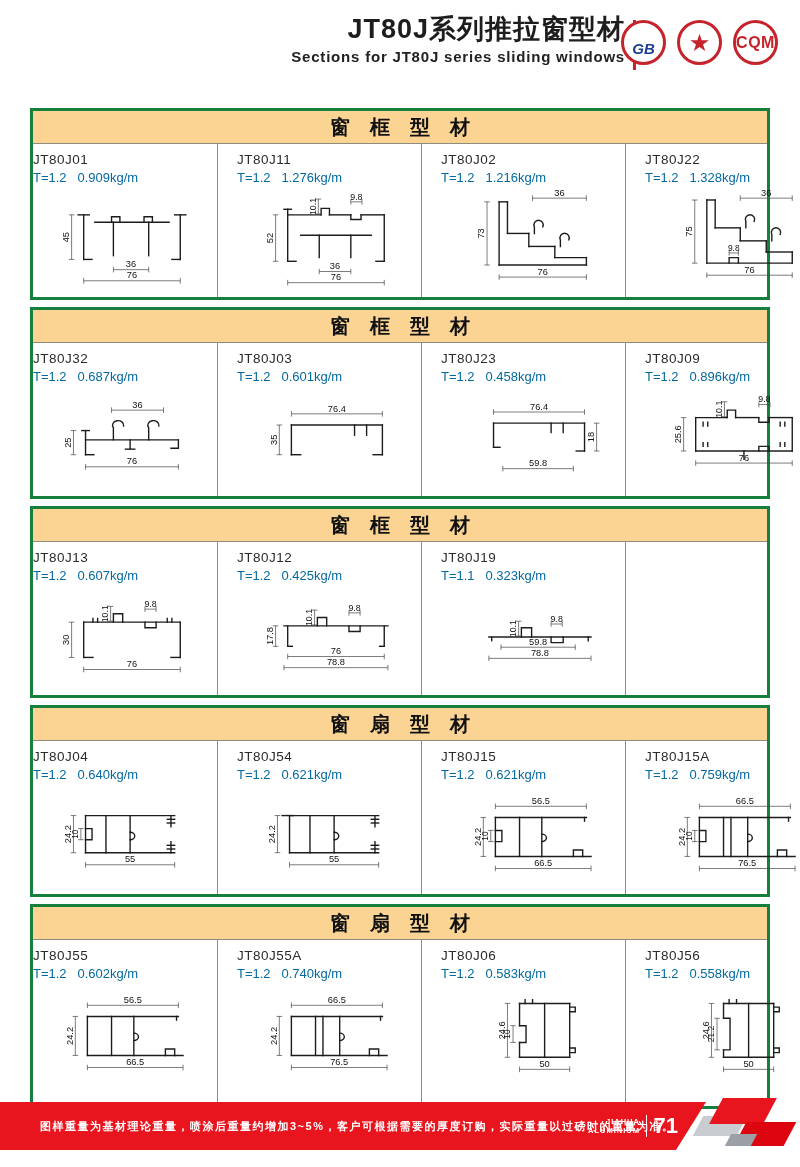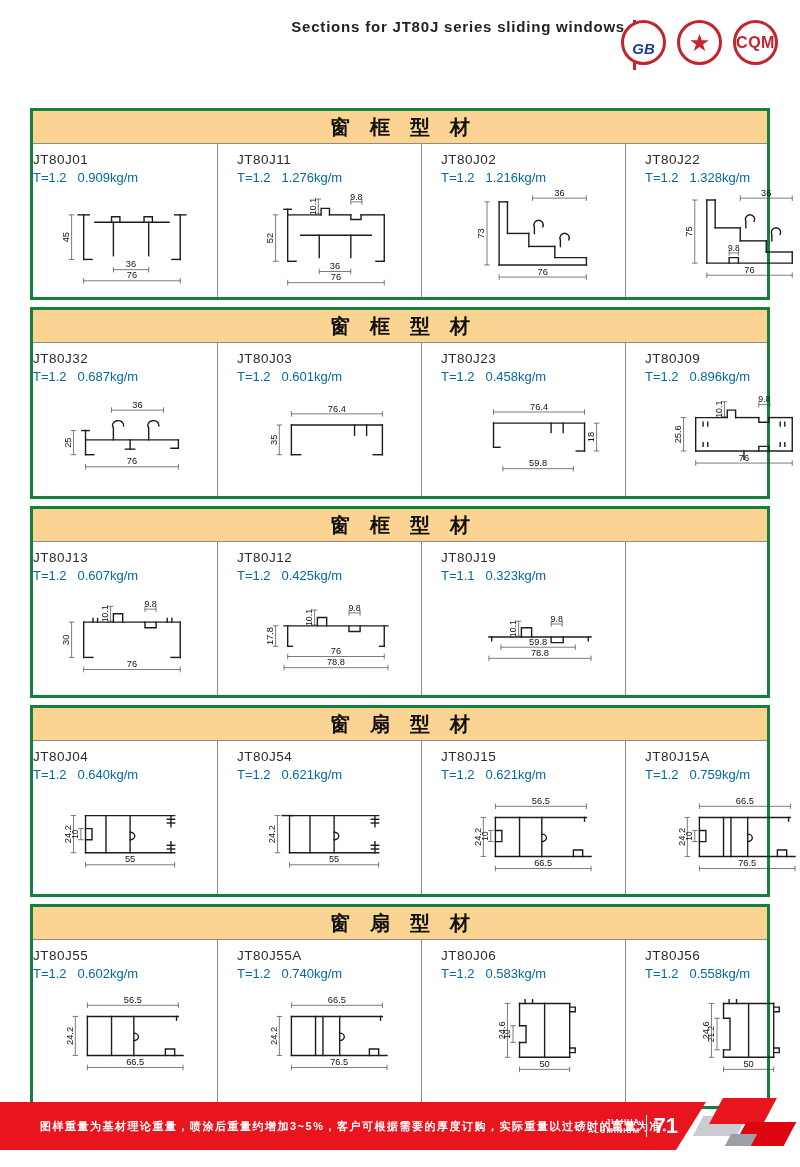--- a/index.html
+++ b/index.html
@@ -43,20 +43,21 @@
   .dia{position:absolute;transform:skewX(-28deg);}
   .d1{left:8px;top:14px;width:44px;height:20px;background:#c9cdd2;}
   .d2{left:26px;top:-4px;width:54px;height:26px;background:#e8141e;}
   .d3{left:50px;top:20px;width:50px;height:24px;background:#dd0510;}
   .d4{left:38px;top:32px;width:26px;height:12px;background:#9aa0a6;}
 </style>
 </head>
 <body>
 
 <div class="title-block">
+  <div class="page-title">JT80J系列推拉窗型材</div>
   <div class="page-subtitle">Sections for JT80J series sliding windows</div>
 </div>
 <div class="title-divider"></div>
 <div class="logos">
   <div class="logo">
     <span class="gb-text">GB</span>
   </div>
   <div class="logo">
     <span class="star-text">★</span>
   </div>

